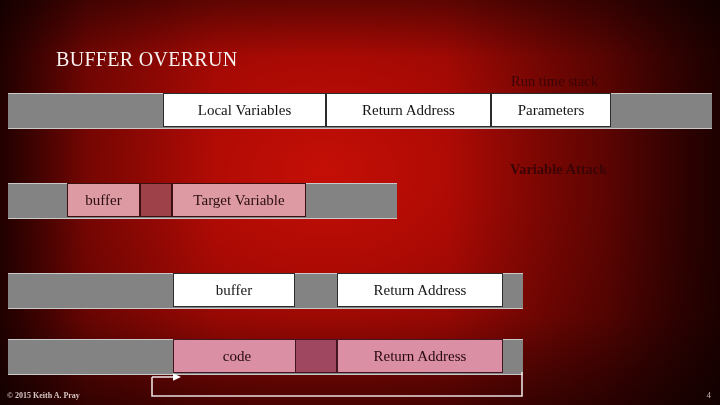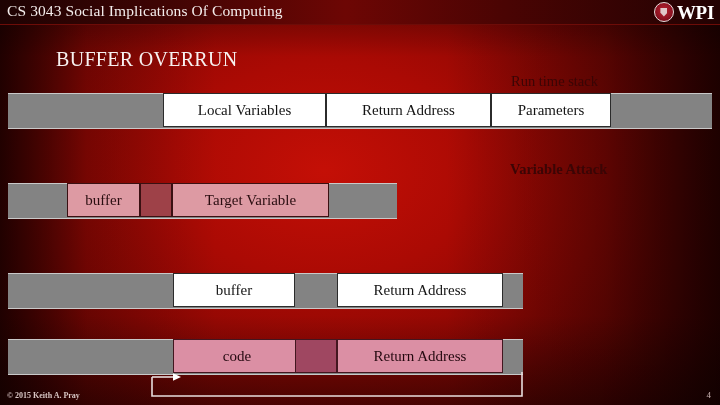--- a/index.html
+++ b/index.html
@@ -105,47 +105,38 @@
   .footer-page{
     position:absolute;right:9px;bottom:5px;z-index:6;
     font-size:9px;color:#c9b2b0;
   }
 </style>
 </head>
 <body>
 
 <div id="slide">
 
-  <div class="header">
-    <div class="header-title">CS 3043 Social Implications Of Computing</div>
-    <div class="wpi-logo">
-      <span class="wpi-seal">
-        <span class="shield"></span>
-      </span>
-      <span class="wpi-text">WPI</span>
-    </div>
-  </div>
 
   <div class="slide-title">BUFFER OVERRUN</div>
 
   <div class="sec-label lbl-runtime">Run time stack</div>
   <div class="sec-label lbl-varattack">Variable Attack</div>
 
   <div class="row" id="row1">
     <div class="bar" style="left:0px;width:704px;"></div>
     <div class="cell white" style="left:155px;width:163px;">Local Variables</div>
     <div class="cell white" style="left:318px;width:165px;">Return Address</div>
     <div class="cell white" style="left:483px;width:120px;">Parameters</div>
   </div>
 
   <div class="row" id="row2">
     <div class="bar" style="left:0px;width:389px;"></div>
     <div class="cell pink" style="left:59px;width:73px;">buffer</div>
     <div class="cell darkred" style="left:132px;width:32px;"></div>
-    <div class="cell pink" style="left:164px;width:157px;text-align:right;">Target Variable</div>
+    <div class="cell pink" style="left:164px;width:134px;text-align:right;">Target Variable</div>
   </div>
 
   <div class="row" id="row3">
     <div class="bar" style="left:0px;width:515px;"></div>
     <div class="cell white" style="left:165px;width:122px;">buffer</div>
     <div class="cell white" style="left:329px;width:166px;">Return Address</div>
   </div>
 
   <div class="row" id="row4">
     <div class="bar" style="left:0px;width:515px;"></div>

